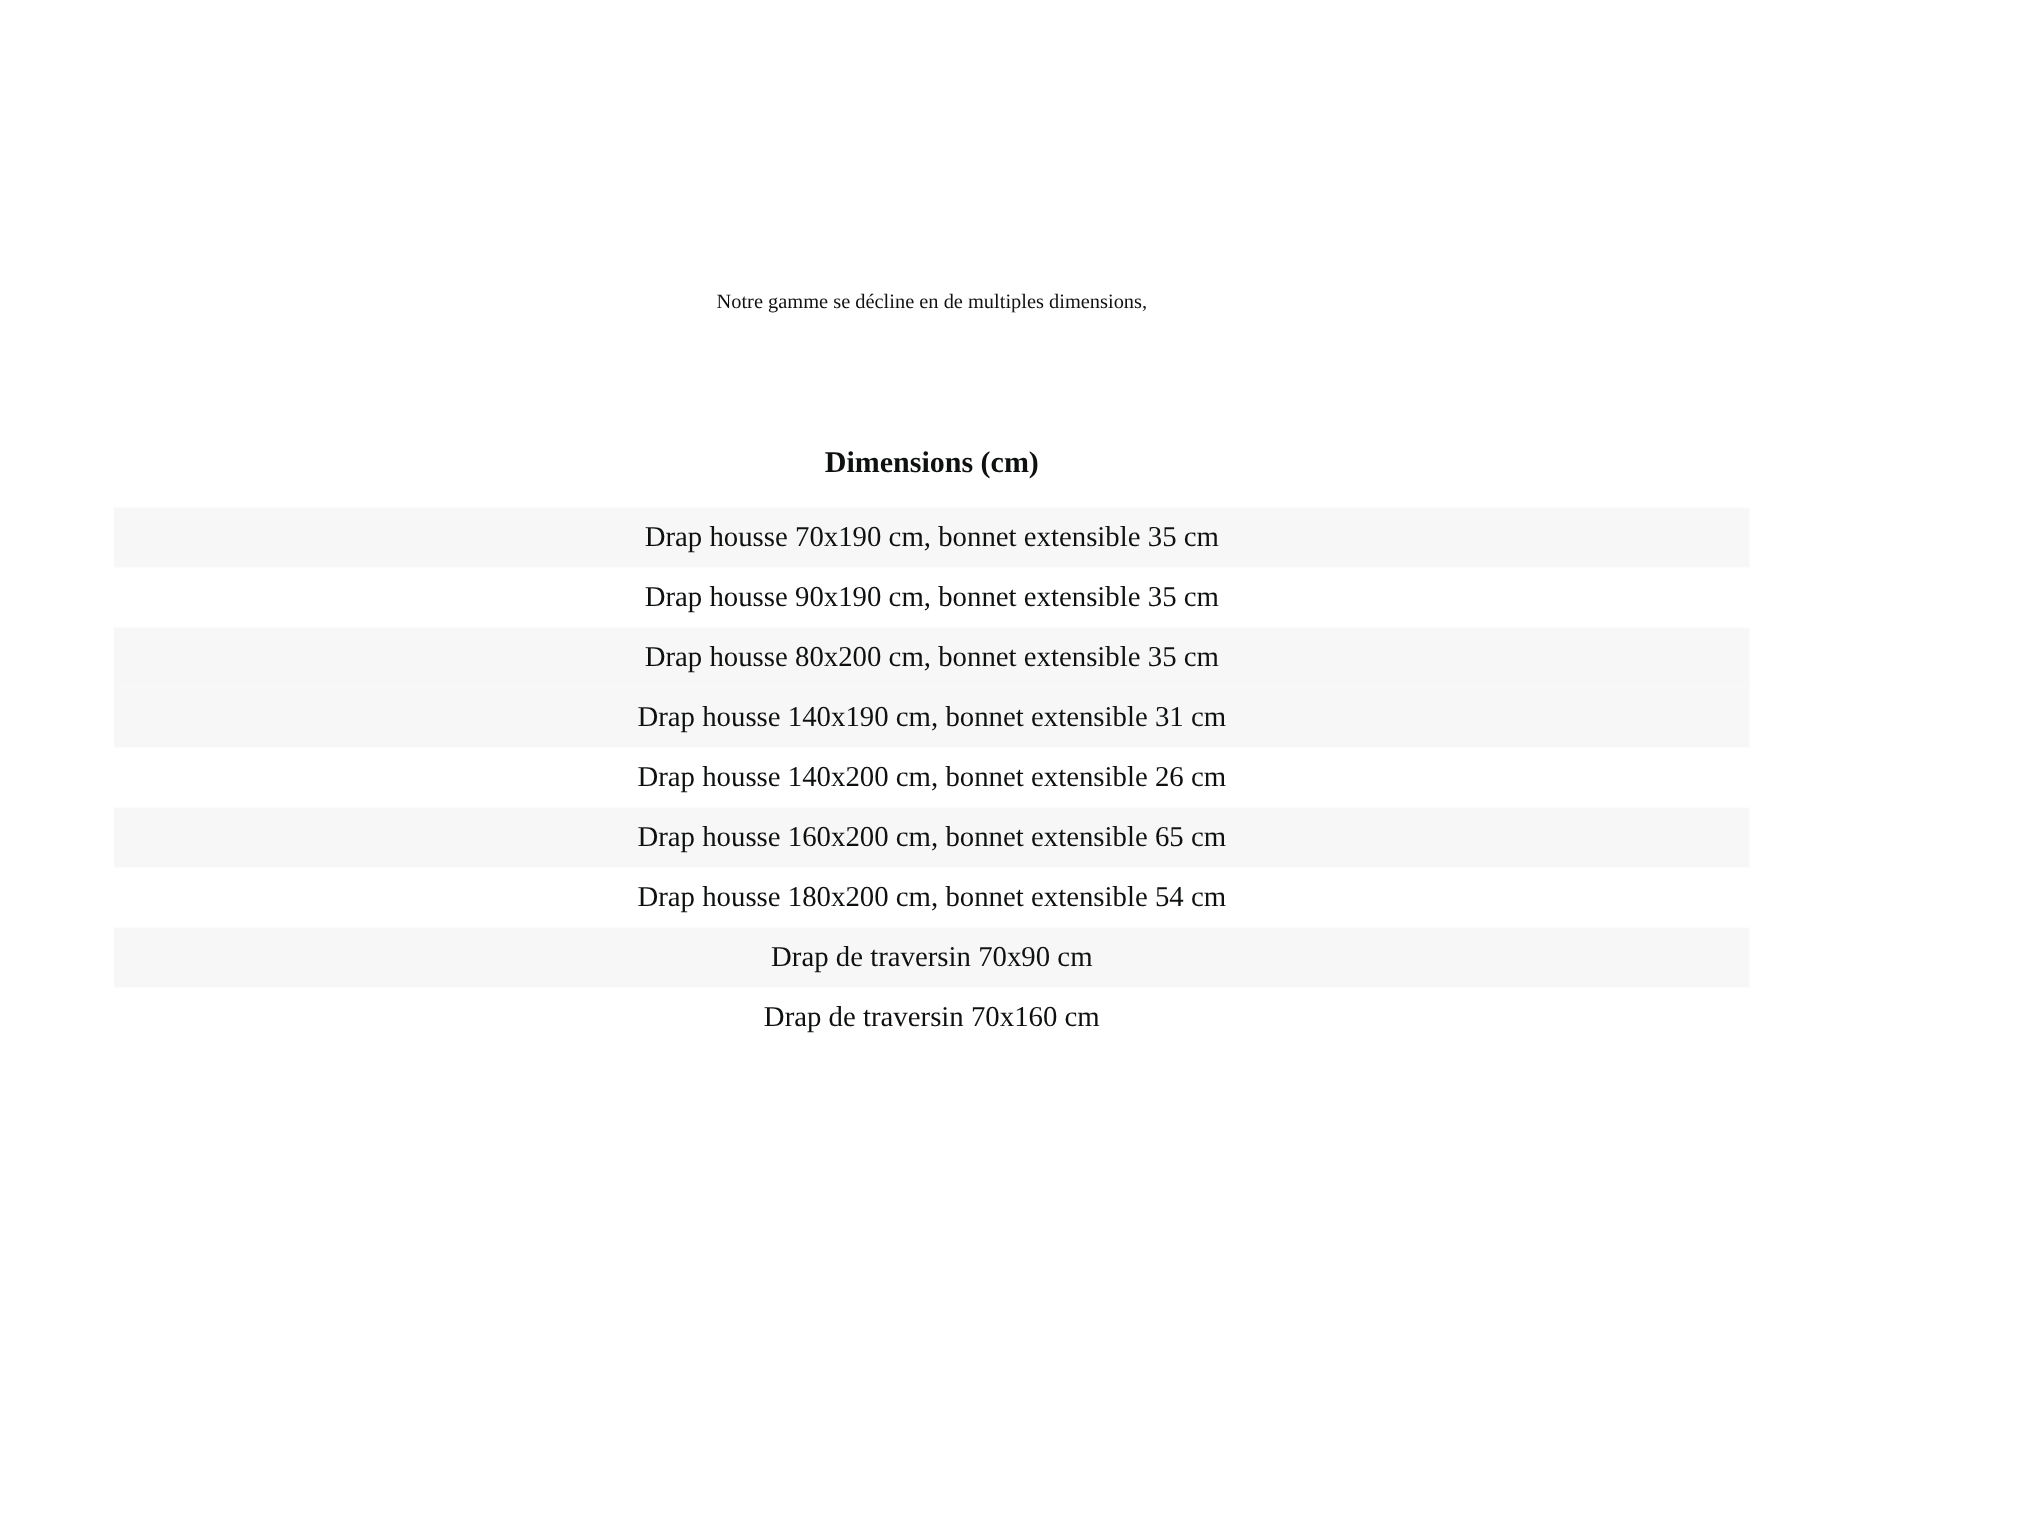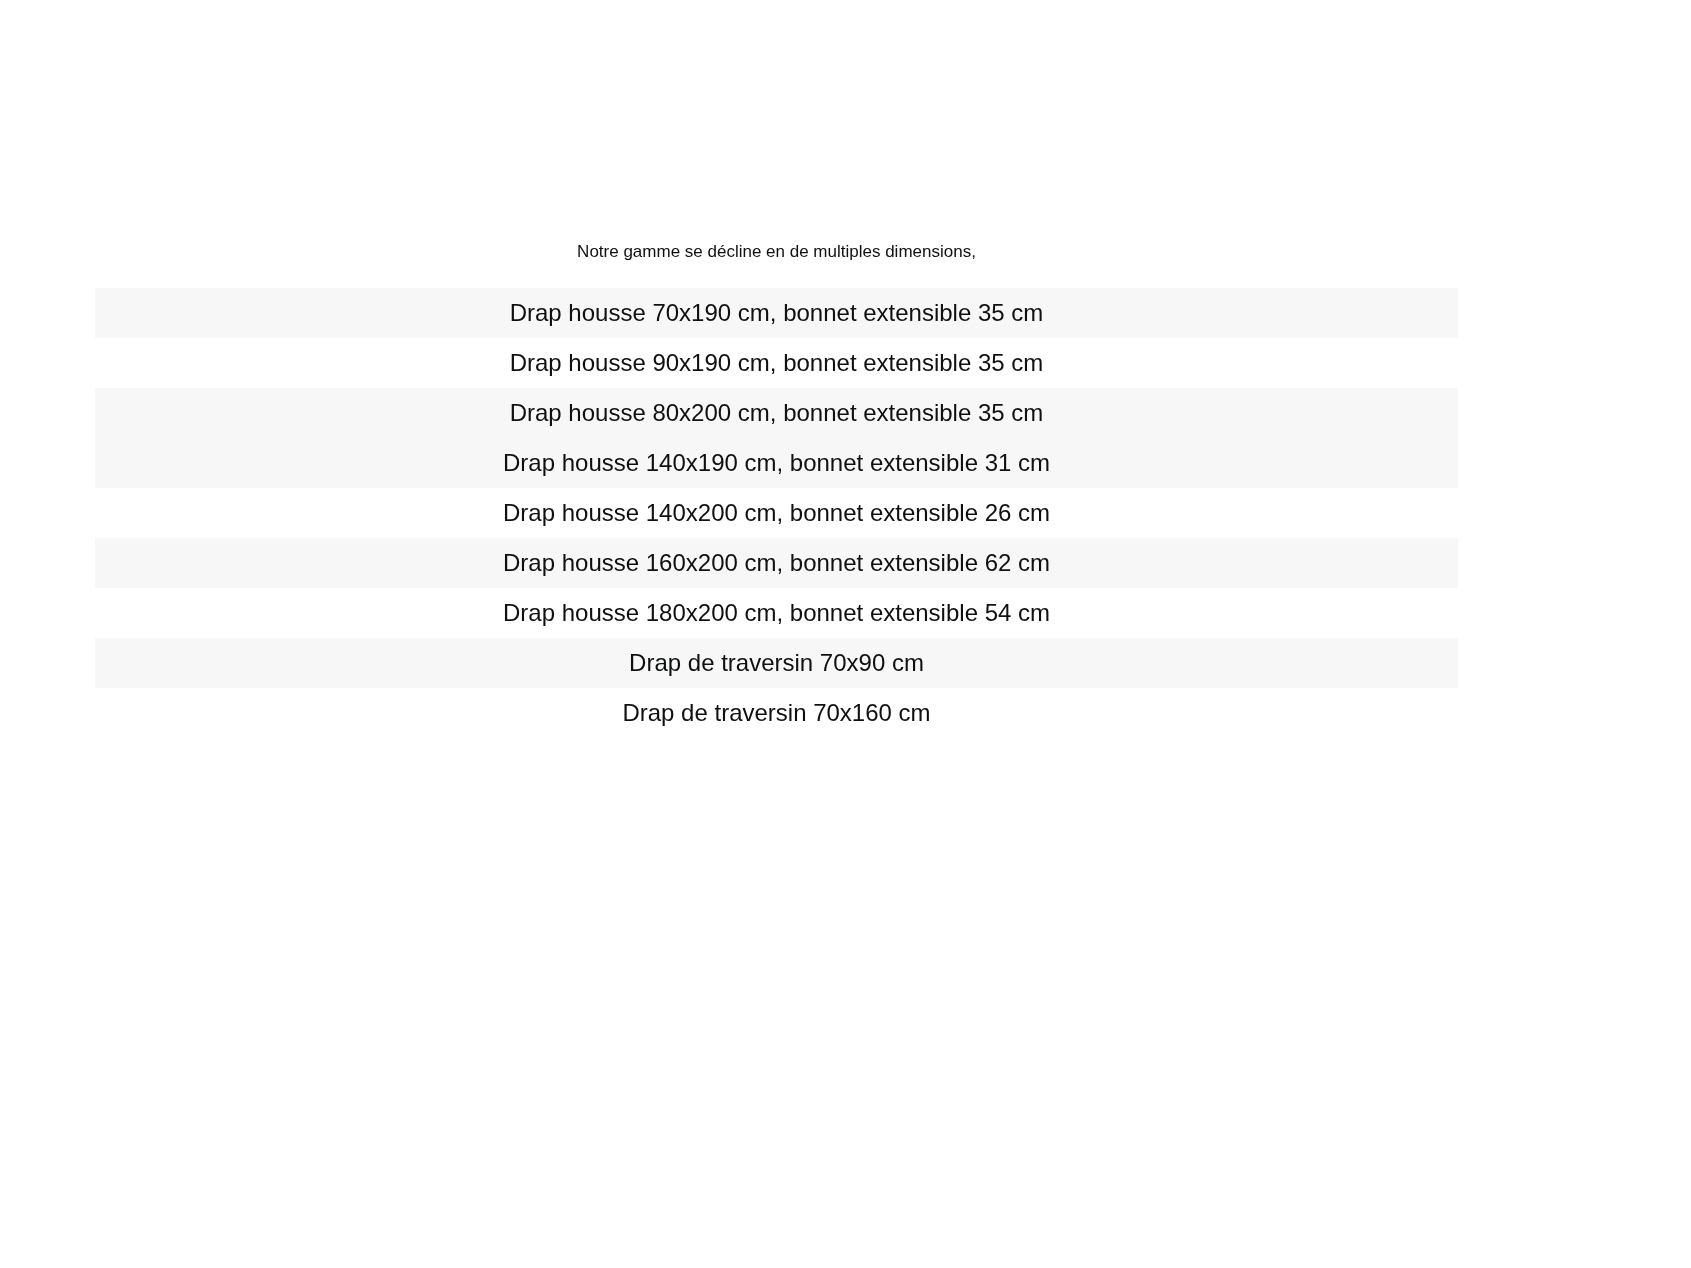--- a/index.html
+++ b/index.html
@@ -1,15 +1,15 @@
 <!DOCTYPE html>
 <html><head>
 <meta charset="utf-8">
 <style>
-  * { margin: 0; padding: 0; box-sizing: border-box; }
+  * { margin: 0; padding: 0; box-sizing: border-box; font-family: Liberation Serif, serif; }
   html, body {
     width: 1691px;
     height: 1268px;
     background: #ffffff;
     font-family: "Liberation Sans", "DejaVu Sans", sans-serif;
     color: #0f1111;
     overflow: hidden;
   }
   .page {
     width: 1691px;
@@ -53,20 +53,21 @@
 </head>
 <body>
 
 <div class="page">
   <div class="content-col">
 
     <div class="intro">
       <div>Notre gamme se décline en de multiples dimensions,</div>
     </div>
 
+    <div class="table-title">Dimensions (cm)</div>
 
     <div class="dim-table">
 
         <div class="dim-row striped">
           <span>Drap housse 70x190 cm, bonnet extensible 35 cm</span>
         </div>
 
         <div class="dim-row">
           <span>Drap housse 90x190 cm, bonnet extensible 35 cm</span>
         </div>
@@ -78,21 +79,21 @@
 
         <div class="dim-row striped">
           <span>Drap housse 140x190 cm, bonnet extensible 31 cm</span>
         </div>
 
         <div class="dim-row">
           <span>Drap housse 140x200 cm, bonnet extensible 26 cm</span>
         </div>
 
         <div class="dim-row striped">
-          <span>Drap housse 160x200 cm, bonnet extensible 62 cm</span>
+          <span>Drap housse 160x200 cm, bonnet extensible 65 cm</span>
         </div>
 
         <div class="dim-row">
           <span>Drap housse 180x200 cm, bonnet extensible 54 cm</span>
         </div>
 
         <div class="dim-row striped">
           <span>Drap de traversin 70x90 cm</span>
         </div>
 

